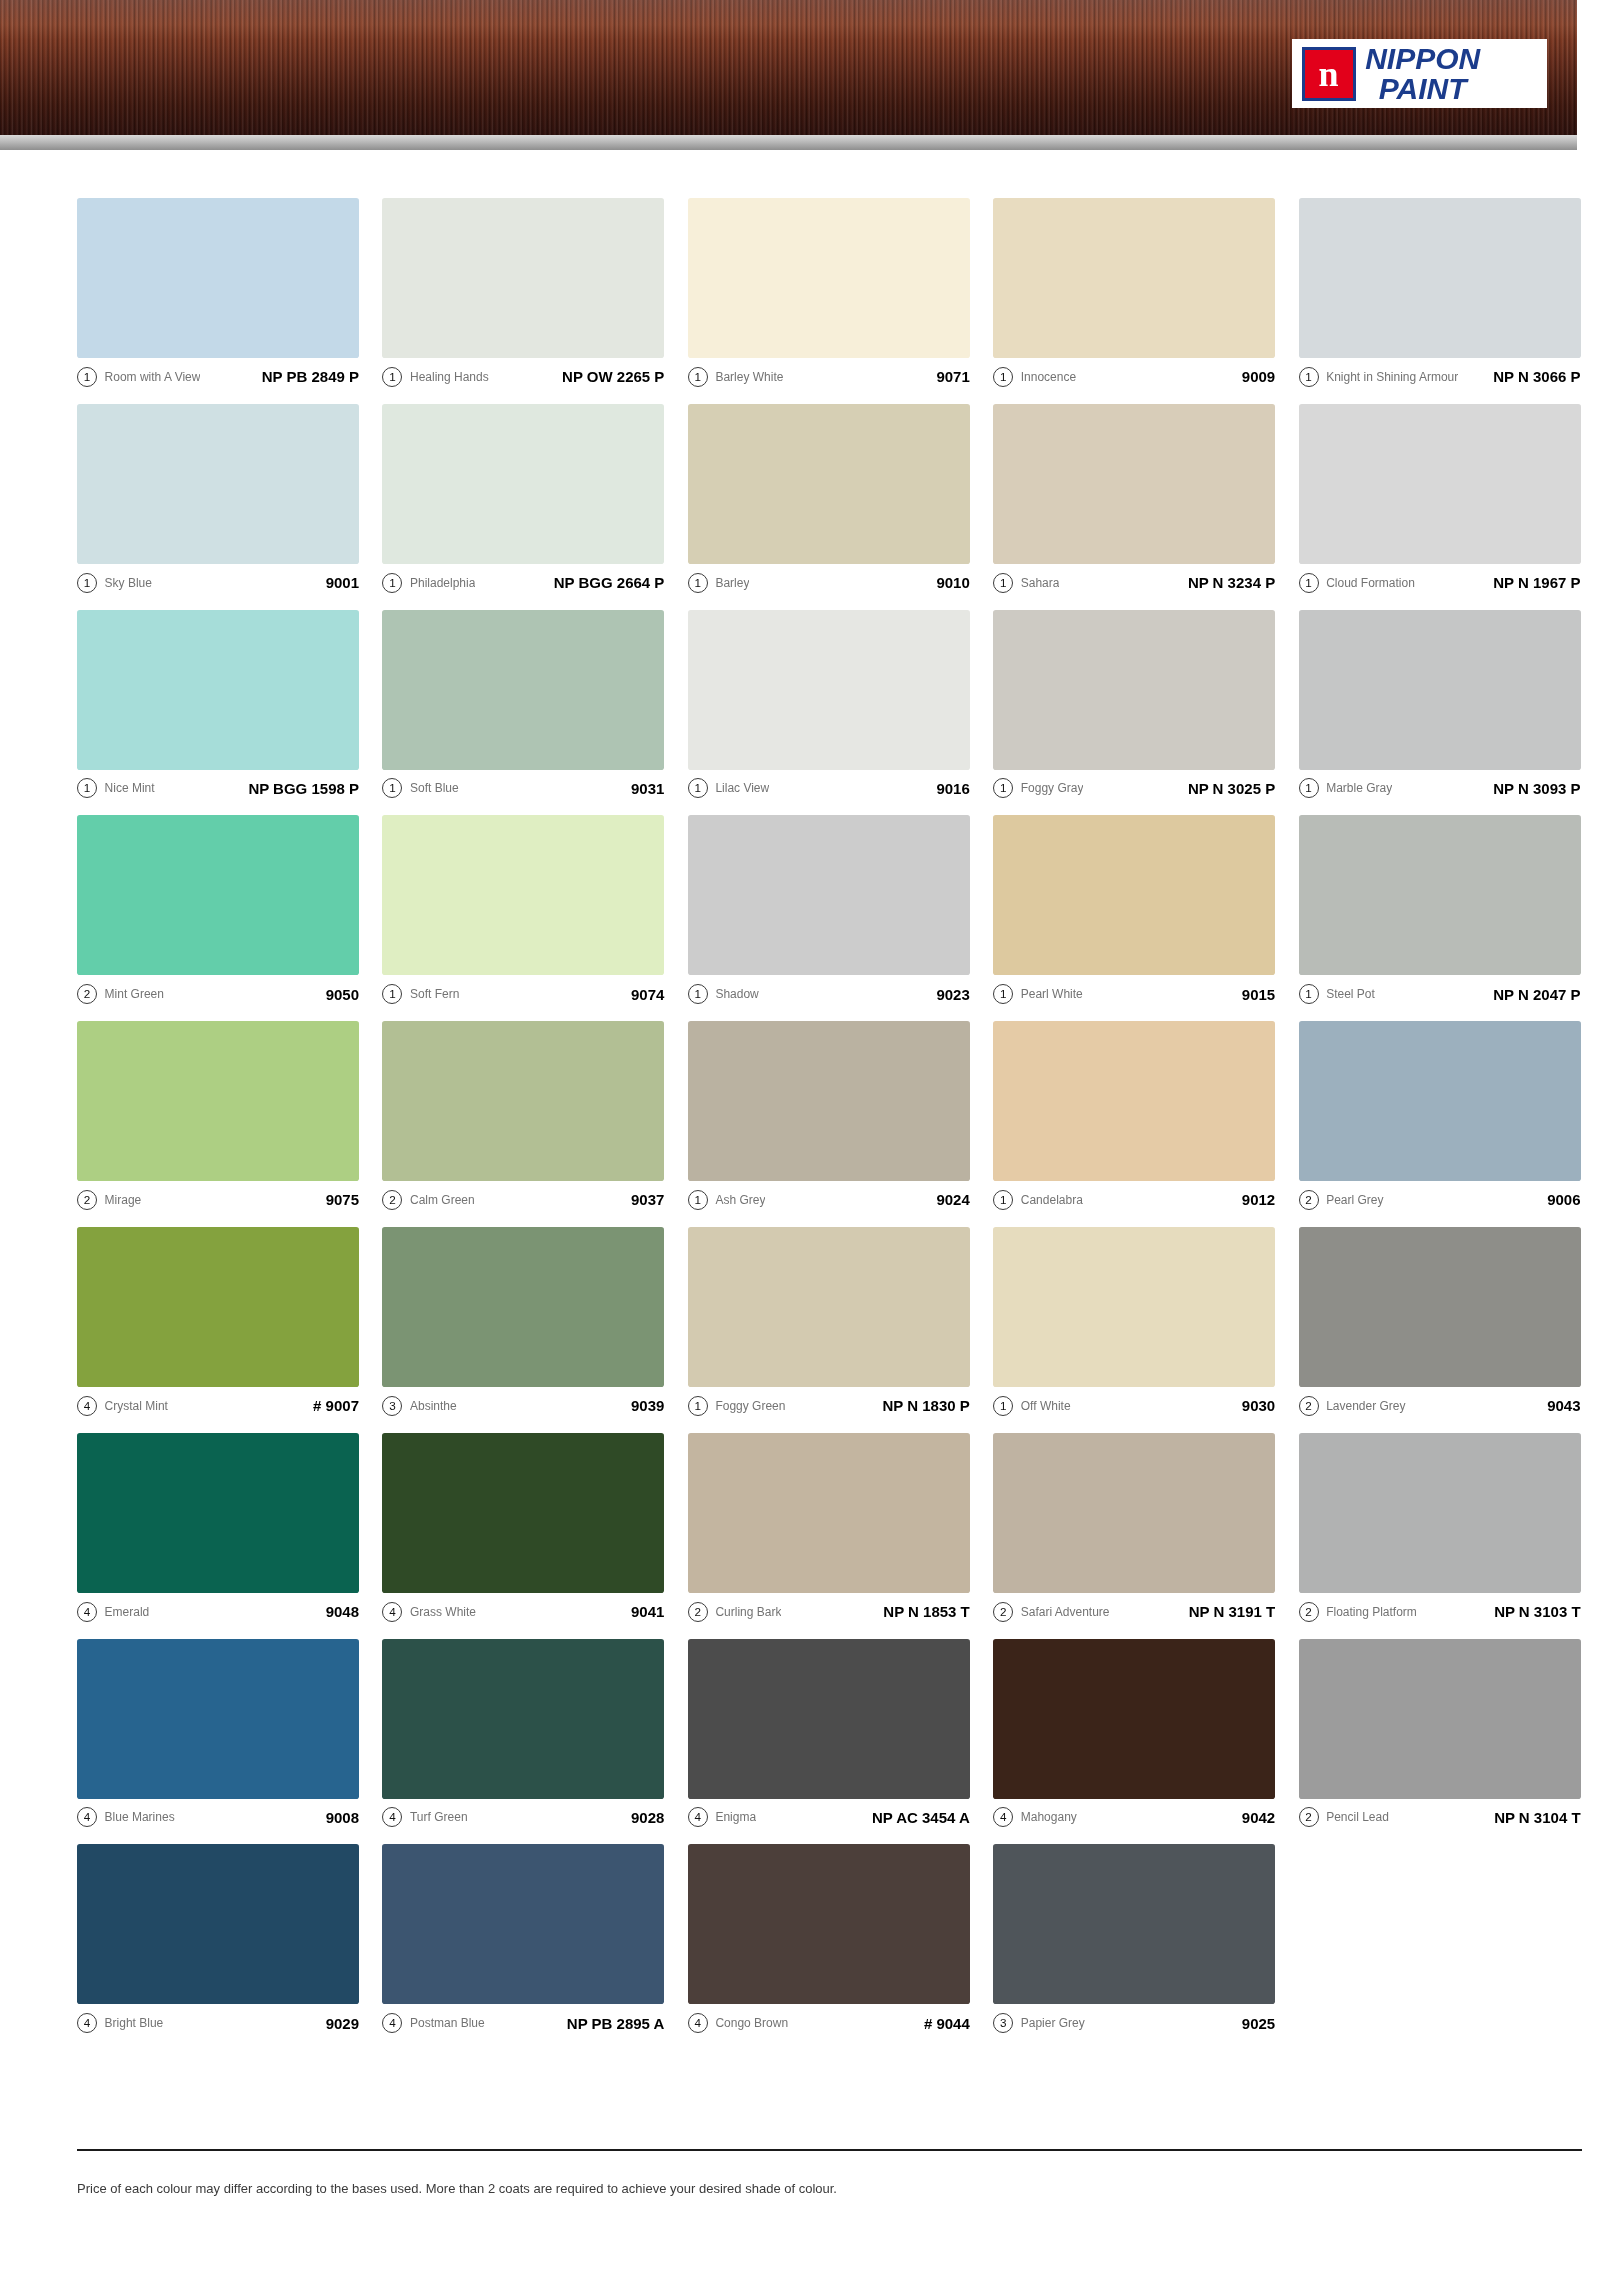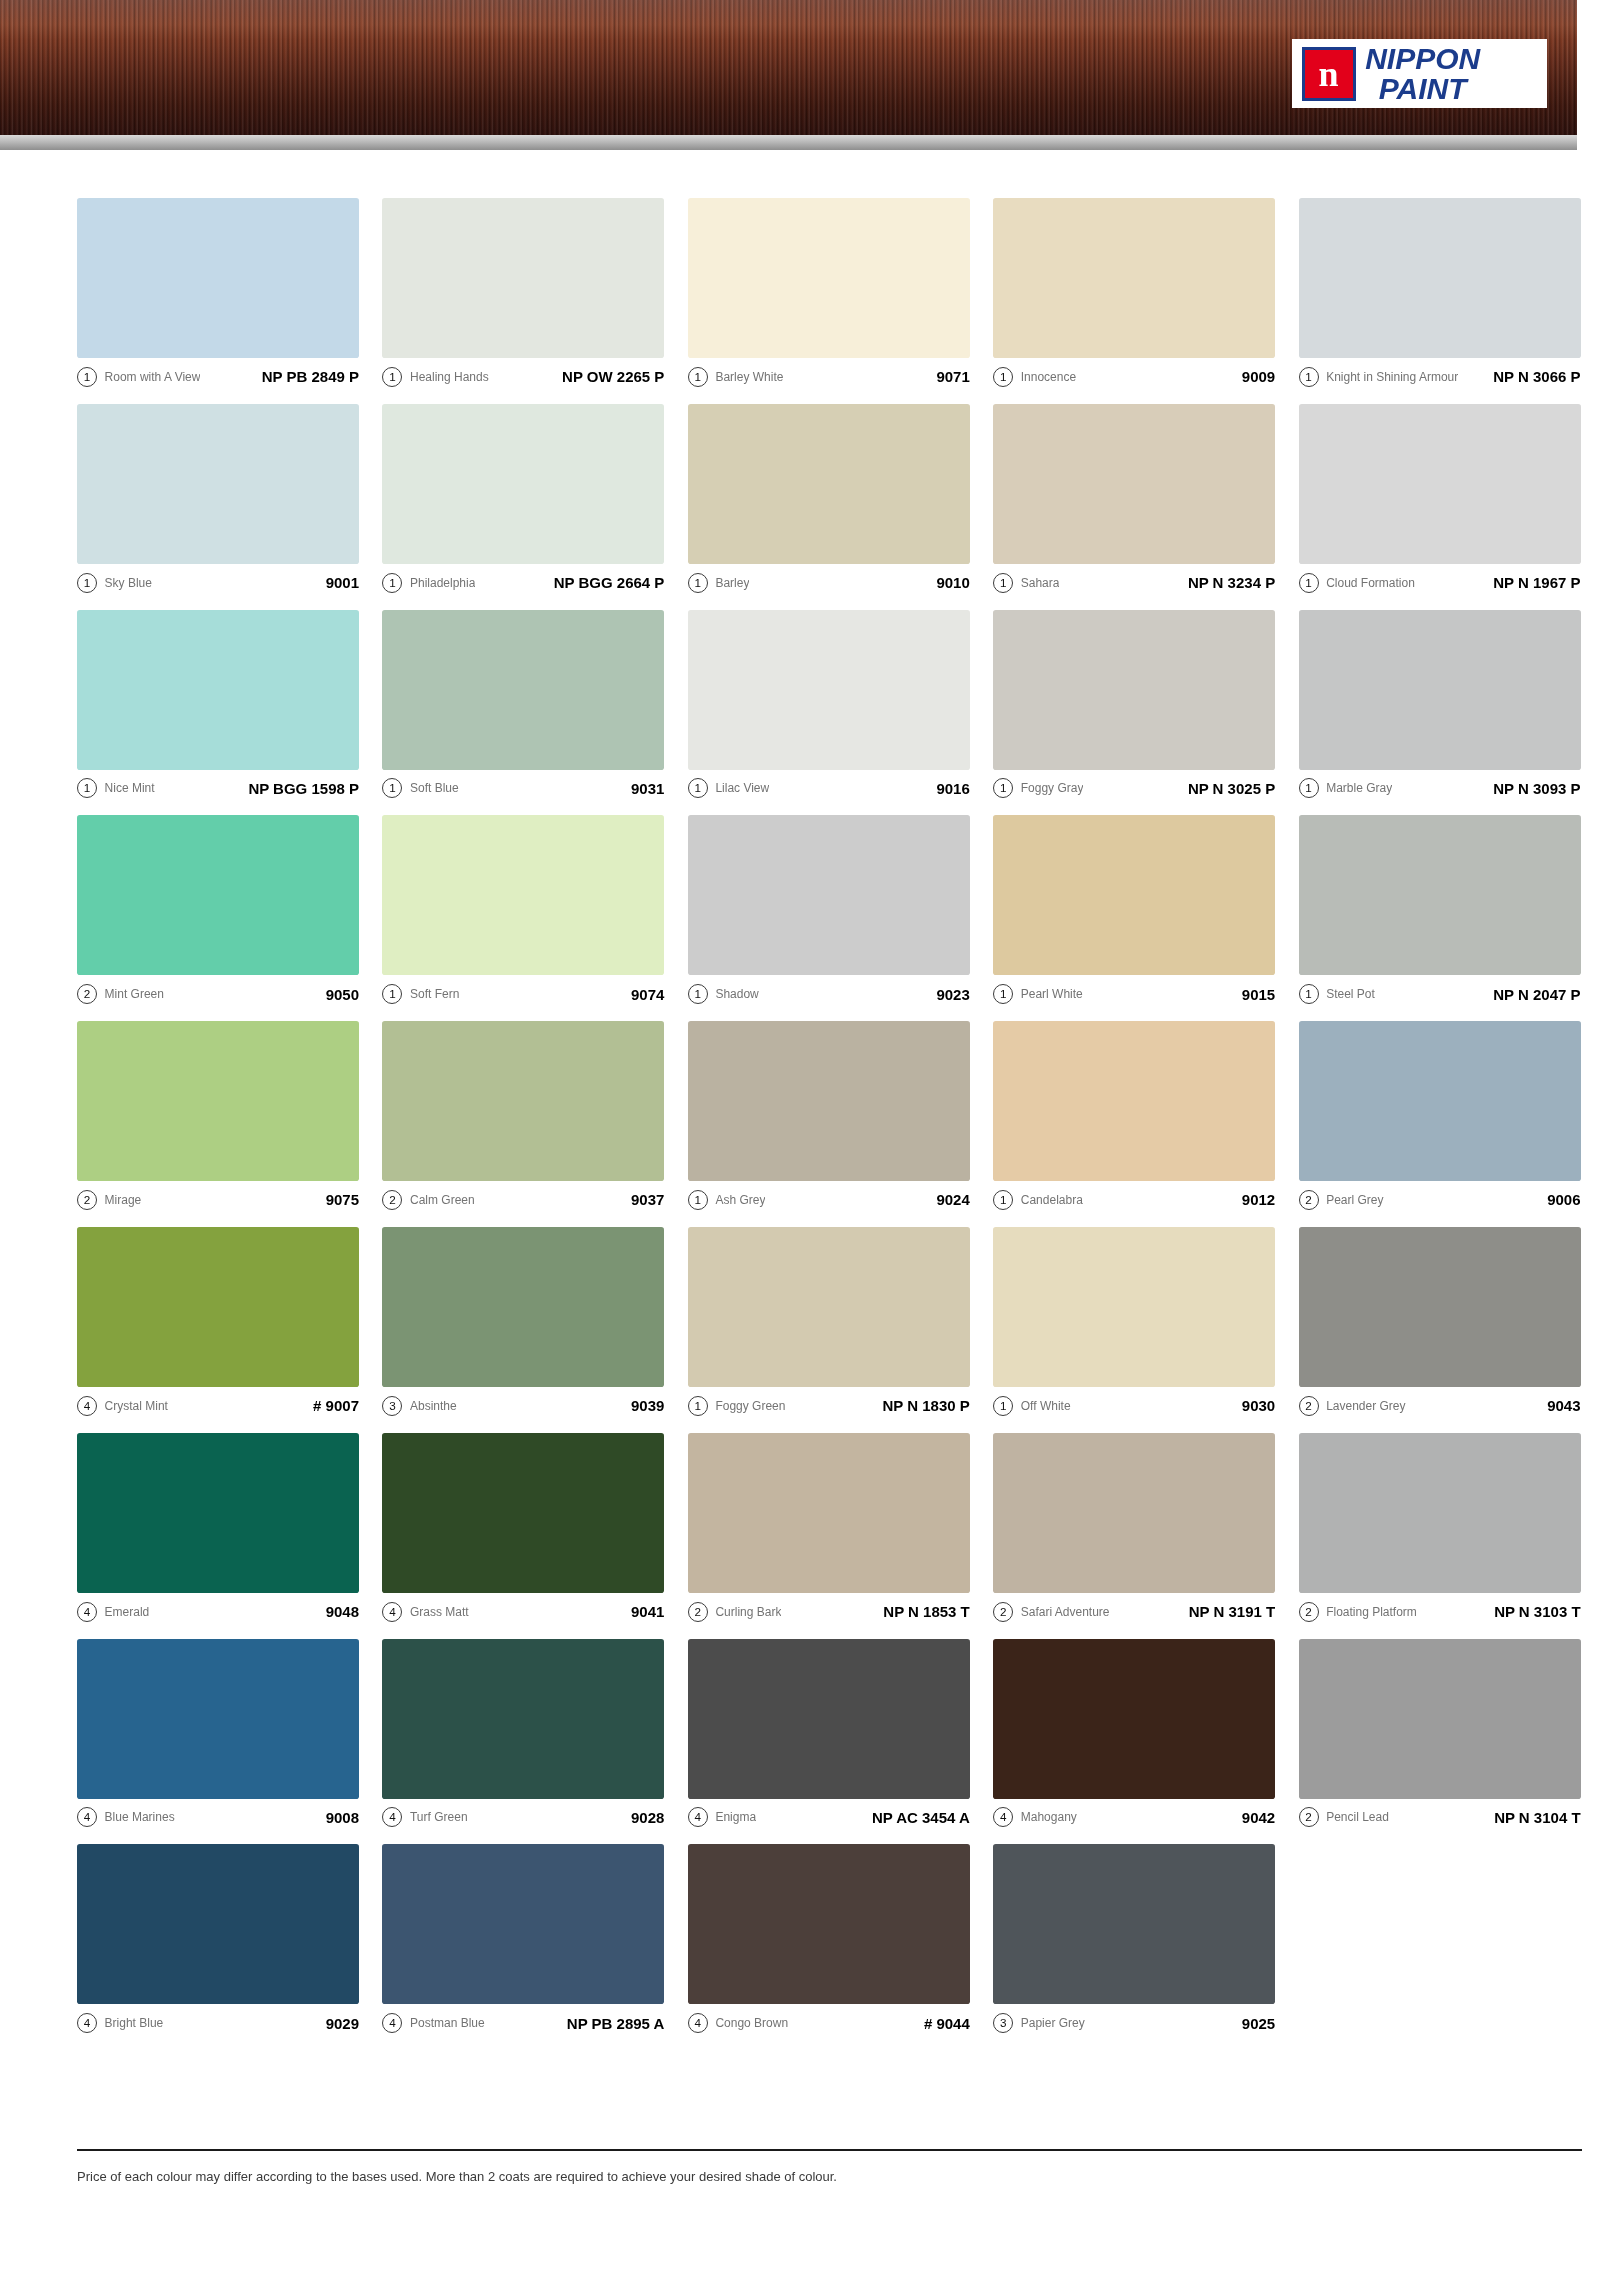--- a/index.html
+++ b/index.html
@@ -175,21 +175,21 @@
   .f-bold {
     font-size: 14.5px;
     font-weight: bold;
     color: #000000;
     line-height: 1.45;
   }
   .f-small {
     font-size: 13px;
     color: #3a3a3a;
     line-height: 1.45;
-    margin-top: 8px;
+    margin-top: 20px;
   }
 </style>
 </head>
 <body>
 
 <div class="header">
   <div class="wood"></div>
   <div class="wood-shine"></div>
   <div class="wood-edge"></div>
   <div class="wood-edge2"></div>
@@ -449,21 +449,21 @@
       <div class="caption">
         <div class="coat">4</div>
         <div class="cname">Emerald</div>
         <div class="ccode">9048</div>
       </div>
     </div>
     <div class="cell">
       <div class="swatch" style="background: rgb(47, 74, 38);"></div>
       <div class="caption">
         <div class="coat">4</div>
-        <div class="cname">Grass Matt</div>
+        <div class="cname">Grass White</div>
         <div class="ccode">9041</div>
       </div>
     </div>
     <div class="cell">
       <div class="swatch" style="background: rgb(195, 181, 160);"></div>
       <div class="caption">
         <div class="coat">2</div>
         <div class="cname">Curling Bark</div>
         <div class="ccode">NP N 1853 T</div>
       </div>

